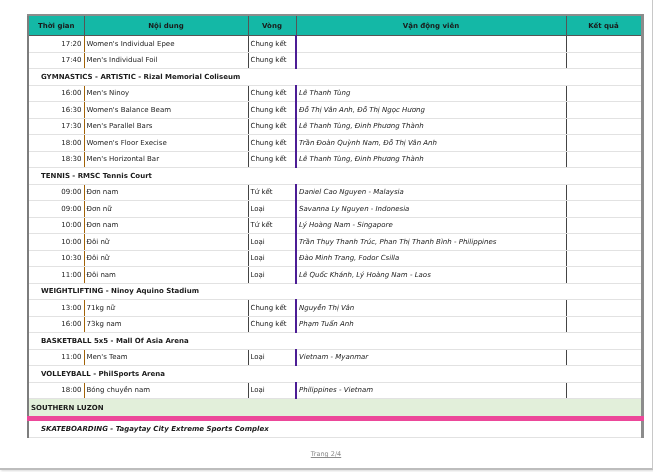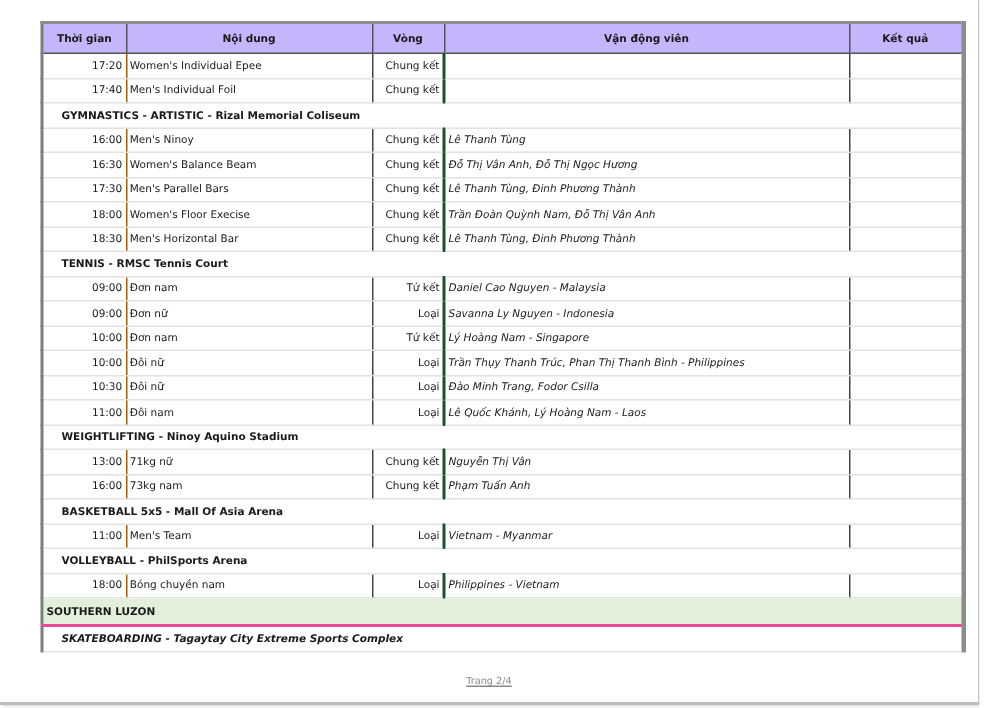--- a/index.html
+++ b/index.html
@@ -43,21 +43,21 @@
     border-right: 3px solid #8c8c8c;
     border-top: 2px solid #8c8c8c;
   }
   table.schedule col.c-time { width: 56px; }
   table.schedule col.c-event { width: 164px; }
   table.schedule col.c-round { width: 48px; }
   table.schedule col.c-athletes { width: 270px; }
   table.schedule col.c-result { width: 76px; }
 
   table.schedule th {
-    background: #c4b5fd;
+    background: #14b8a6;
     font-weight: bold;
     font-size: 7px;
     height: 19px;
     padding: 0;
     text-align: center;
     border-bottom: 1px solid #555;
     border-right: 1px solid #555;
     color: #1a1a1a;
   }
   table.schedule th:last-child { border-right: none; }
@@ -71,42 +71,42 @@
   }
   td.time {
     text-align: right;
     border-right: 1px solid #a16207;
   }
   td.event {
     text-align: left;
     border-right: 1px solid #444;
   }
   td.round {
-    text-align: right;
-    border-right: 2px solid #14532d;
+    text-align: left;
+    border-right: 2px solid #4c1d95;
   }
   td.athletes {
     text-align: left;
     border-right: 1px solid #444;
     font-style: italic;
   }
   td.result { }
 
   tr.section td {
     font-weight: bold;
     text-align: left;
     border-top: 1px solid #444;
     border-bottom: 1px solid #e2e2e2;
     padding-left: 12px;
   }
   tr.region td {
     background: #e2efda;
     font-weight: bold;
     border-top: 1px solid #444;
-    border-bottom: 2px solid #ec4899;
+    border-bottom: 5px solid #ec4899;
     height: 17px;
     margin-left: 45px;
   }
   tr.last-partial td {
     border-bottom: 1px solid #e2e2e2;
     font-style: italic;
   }
 
   .footer {
     position: absolute;

